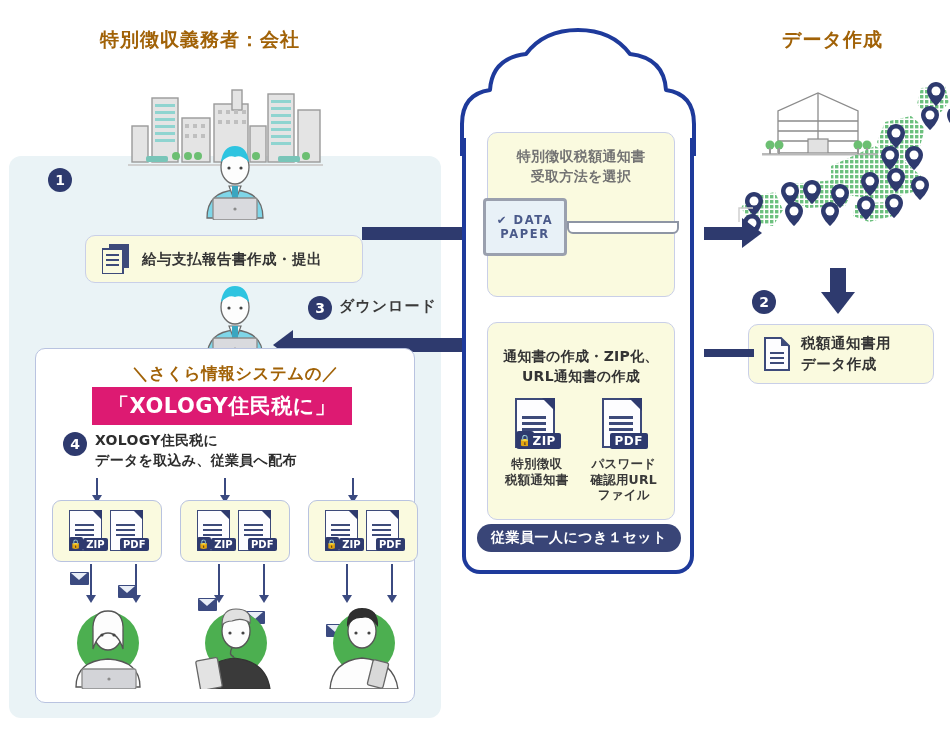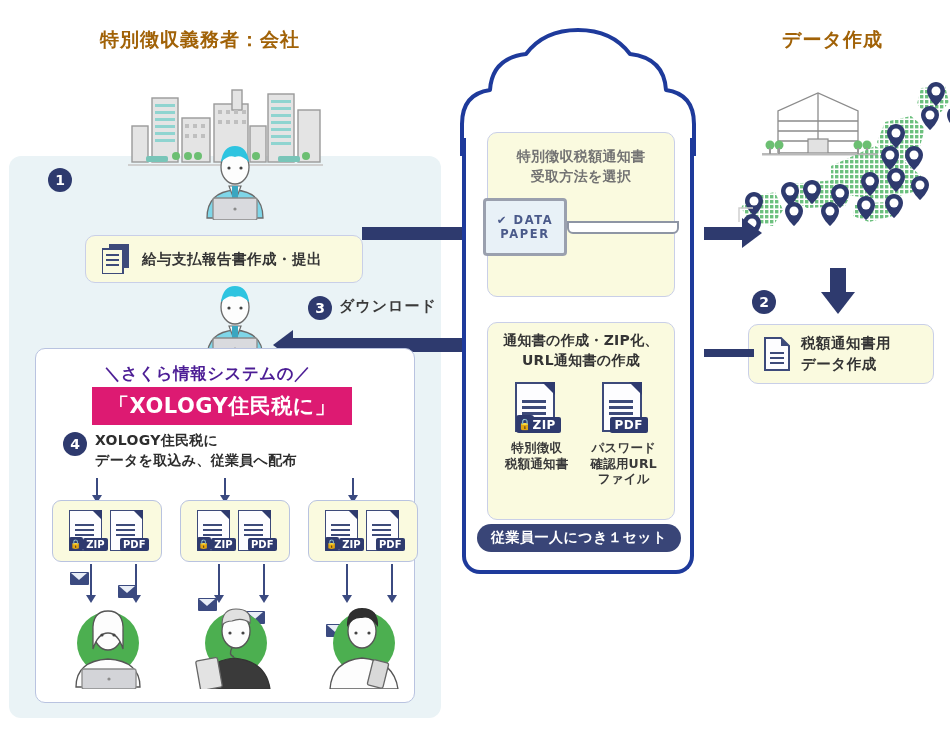--- a/index.html
+++ b/index.html
@@ -125,22 +125,23 @@
     padding:5px 14px;white-space:nowrap;
   }
 
   
   #xology-card{
     left:35px;top:348px;width:380px;height:355px;
     background:#ffffff;border:1.5px solid #b9c3e0;border-radius:10px;
     box-sizing:border-box;
   }
   #sakura-line{
-    font-size:16.5px;font-weight:bold;color:#4c1d95;letter-spacing:.5px;
+    font-size:16.5px;font-weight:bold;color:#a16207;letter-spacing:.5px;
     white-space:nowrap;
+    margin-left:28px;
   }
   #xology-banner{
     background:#dd1a72;color:#fff;font-size:21px;font-weight:bold;
     letter-spacing:.5px;padding:5px 16px;white-space:nowrap;
   }
   #step4-text{
     font-size:14px;font-weight:bold;color:#2d2d2d;line-height:1.45;
     letter-spacing:.3px;white-space:nowrap;
   }
 
@@ -438,21 +439,21 @@
   <div style="margin-top:12px;display:flex;align-items:center;">
     <div class="laptop-screen">
       <div class="dp-line">✔ DATA</div>
       <div class="dp-line">PAPER</div>
     </div>
     <div class="laptop-base"></div>
   </div>
 </div>
 
 <div class="abs ybox" style="left:487px;top:322px;width:188px;height:198px;
-     display:flex;flex-direction:column;align-items:center;padding-top:8px;">
+     display:flex;flex-direction:column;align-items:center;padding-top:24px;">
   <div style="font-size:14px;font-weight:bold;color:#343434;line-height:1.4;text-align:center;letter-spacing:.3px;">
     <div>通知書の作成・ZIP化、</div>
     <div>URL通知書の作成</div>
   </div>
 
   <div style="margin-top:12px;display:flex;gap:22px;align-items:flex-start;">
 
     <div style="display:flex;flex-direction:column;align-items:center;gap:6px;">
       <div class="fileicon">
         <div class="page"></div>

